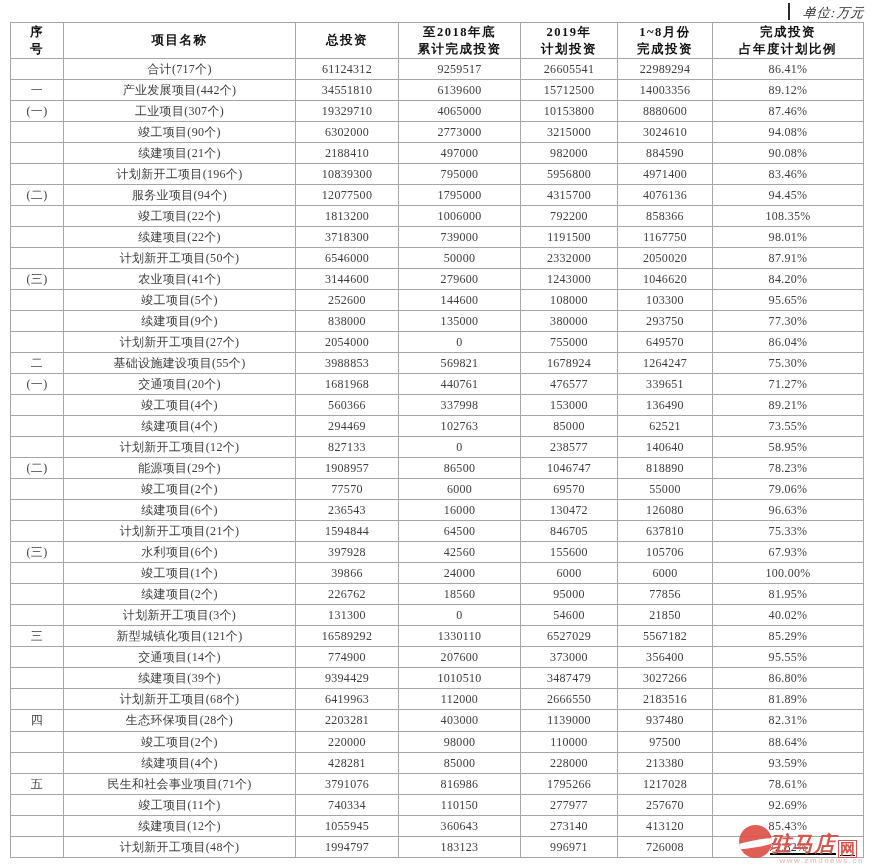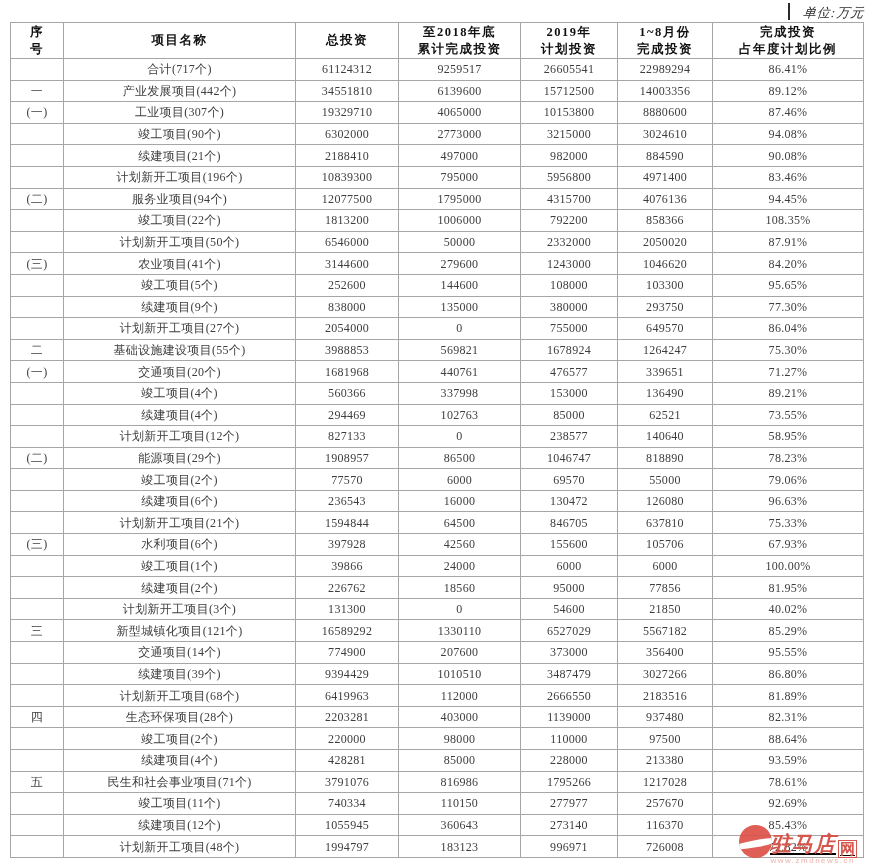--- a/index.html
+++ b/index.html
@@ -110,21 +110,21 @@
     margin-left: 2px;
     line-height: 16px;
     background: #ffffff;
   }
   .wm-url {
     font-size: 8px;
     color: #eab3ad;
     letter-spacing: 1.5px;
     text-align: right;
     margin-top: -2px;
-    padding-right: 16px;
+    padding-right: 7px;
     font-family: "Liberation Sans", sans-serif;
   }
 </style>
 </head>
 <body>
 
 <div class="page">
 
   <div class="top-tick"></div>
   <div class="unit-label">单位:万元</div>
@@ -223,20 +223,29 @@
           <td></td>
           <td>竣工项目(22个)</td>
           <td>1813200</td>
           <td>1006000</td>
           <td>792200</td>
           <td>858366</td>
           <td>108.35%</td>
         </tr>
         <tr>
           <td></td>
+          <td>续建项目(22个)</td>
+          <td>3718300</td>
+          <td>739000</td>
+          <td>1191500</td>
+          <td>1167750</td>
+          <td>98.01%</td>
+        </tr>
+        <tr>
+          <td></td>
           <td>计划新开工项目(50个)</td>
           <td>6546000</td>
           <td>50000</td>
           <td>2332000</td>
           <td>2050020</td>
           <td>87.91%</td>
         </tr>
         <tr>
           <td>(三)</td>
           <td>农业项目(41个)</td>
@@ -470,21 +479,21 @@
           <td>277977</td>
           <td>257670</td>
           <td>92.69%</td>
         </tr>
         <tr>
           <td></td>
           <td>续建项目(12个)</td>
           <td>1055945</td>
           <td>360643</td>
           <td>273140</td>
-          <td>116370</td>
+          <td>413120</td>
           <td>85.43%</td>
         </tr>
         <tr>
           <td></td>
           <td>计划新开工项目(48个)</td>
           <td>1994797</td>
           <td>183123</td>
           <td>996971</td>
           <td>726008</td>
           <td>72.82%</td>

